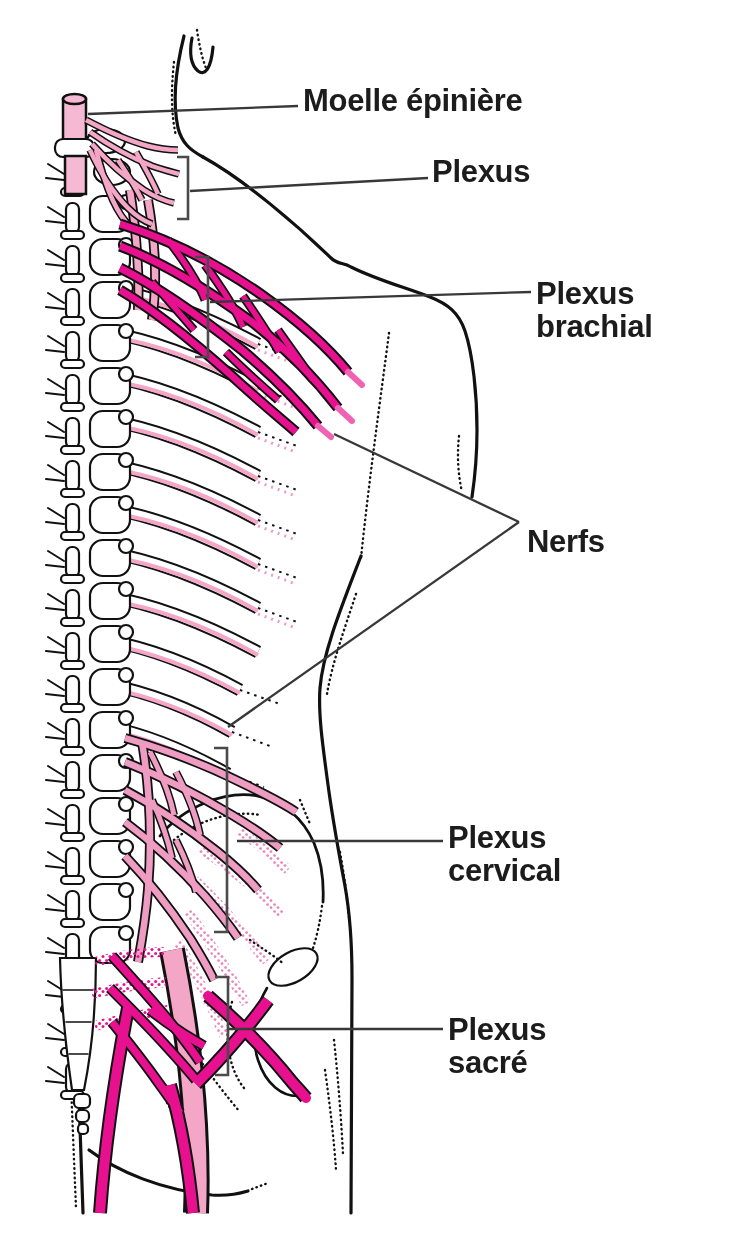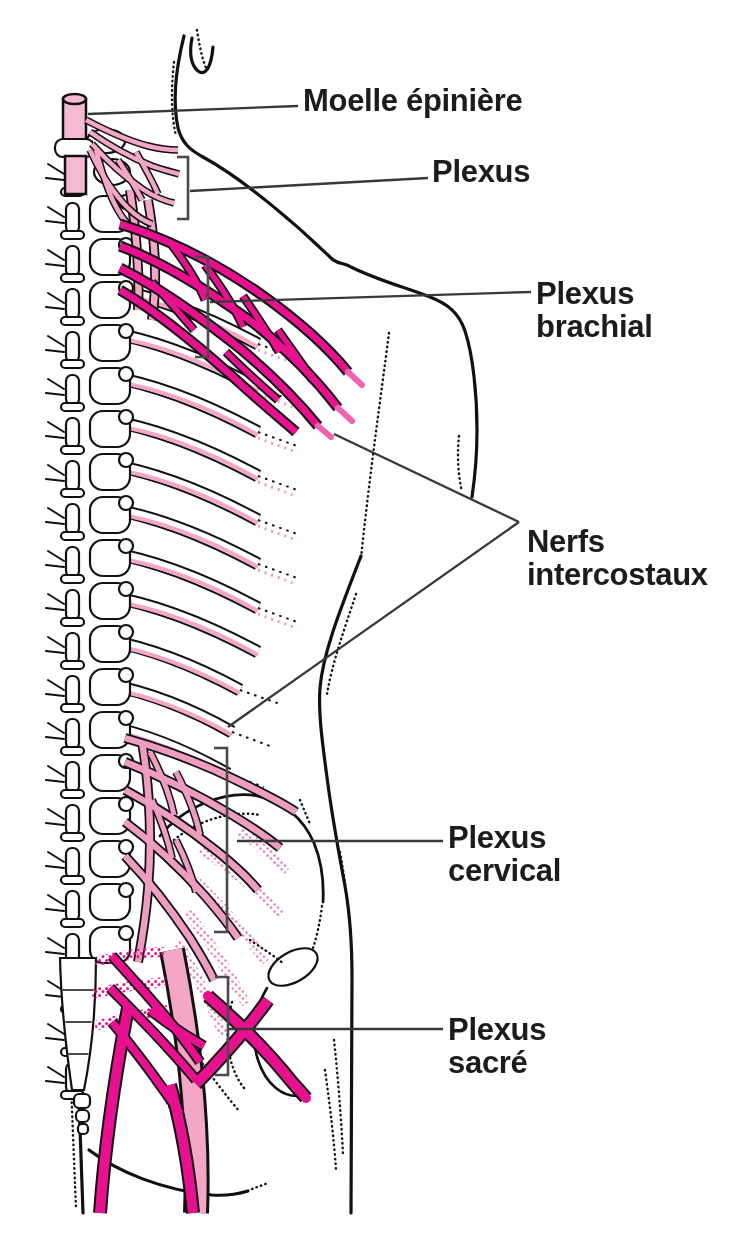--- a/index.html
+++ b/index.html
@@ -359,21 +359,20 @@
 </div>
 <div class="lbl" style="left:432px;top:155px;">
   <span>Plexus</span>
 </div>
 <div class="lbl" style="left:536px;top:277px;">
   <span>Plexus</span>
   <span>brachial</span>
 </div>
 <div class="lbl" style="left:527px;top:497px;margin-top:28px;">
   <span>Nerfs</span>
-  <span>intercostaux</span>
 </div>
 <div class="lbl" style="left:448px;top:821px;">
   <span>Plexus</span>
   <span>cervical</span>
 </div>
 <div class="lbl" style="left:448px;top:1013px;">
   <span>Plexus</span>
   <span>sacré</span>
 </div>
 

